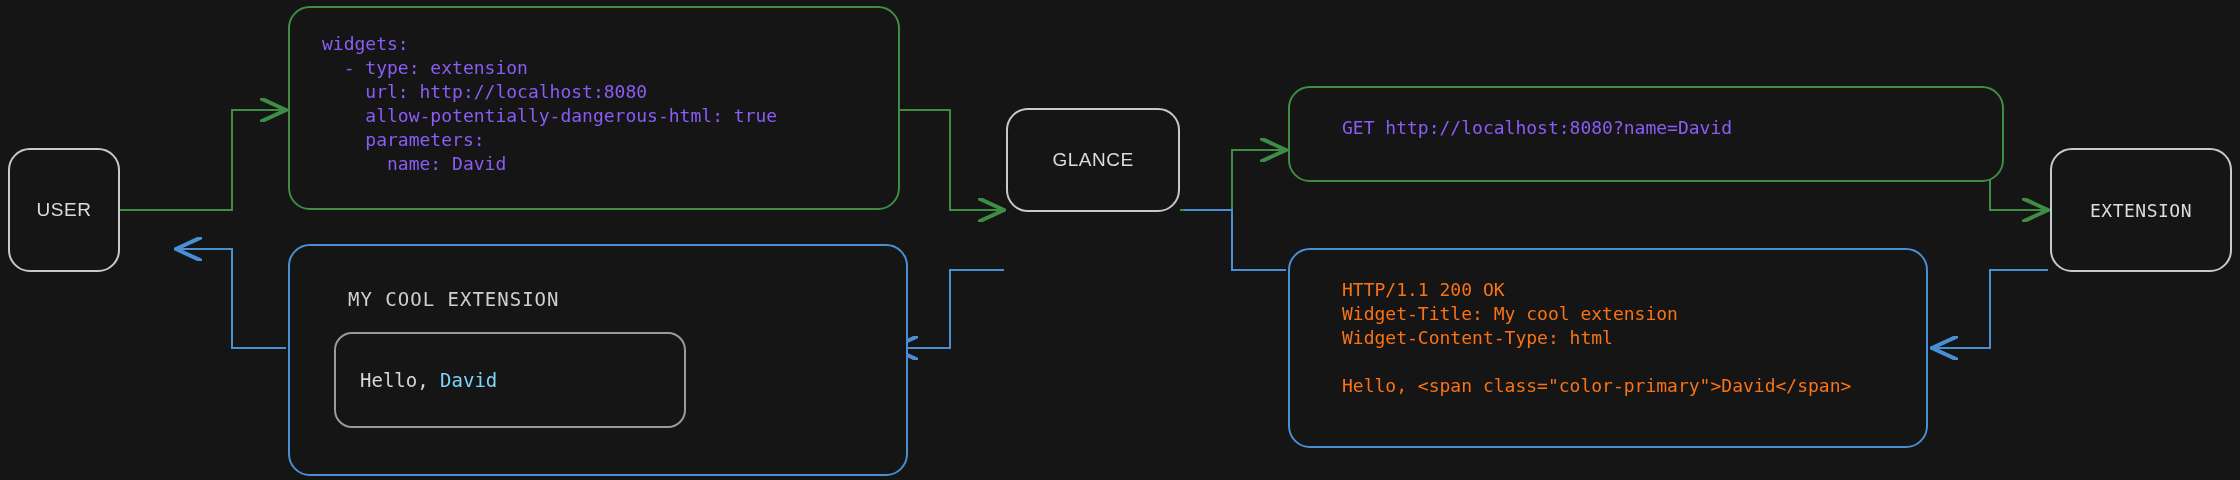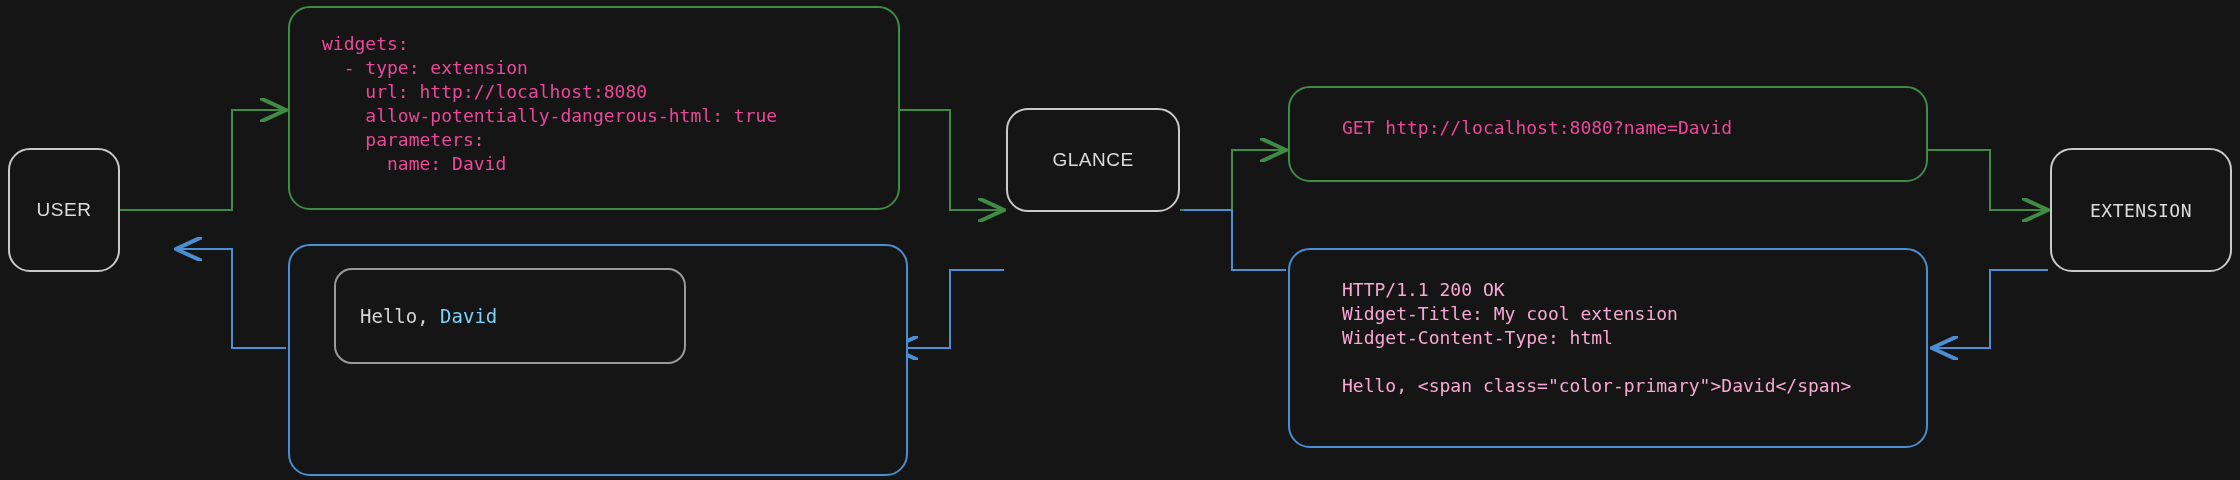--- a/index.html
+++ b/index.html
@@ -10,22 +10,22 @@
   .node{position:absolute;box-sizing:border-box;border:2px solid #c9c9c9;border-radius:22px;
         display:flex;align-items:center;justify-content:center;background:#151515;}
   .node-label{color:#dcdcdc;font-size:19px;letter-spacing:.5px;}
   .node-label.mono{font-family:"DejaVu Sans Mono","Liberation Mono",monospace;font-size:18px;}
 
   .panel{position:absolute;box-sizing:border-box;border:2px solid;border-radius:22px;background:#151515;
          font-family:"DejaVu Sans Mono","Liberation Mono",monospace;}
   .panel.green{border-color:#3f8c45;}
   .panel.blue{border-color:#4a8fd4;}
   .code{margin:0;white-space:pre;font-size:18px;line-height:24px;}
-  .code.green{color:#ec4899;}
-  .code.blue{color:#f9a8d4;}
+  .code.green{color:#8b5cf6;}
+  .code.blue{color:#f97316;}
 
   .ext-title{color:#cfcfcf;font-family:"DejaVu Sans Mono","Liberation Mono",monospace;
              font-size:19px;letter-spacing:1px;}
   .ext-inner{box-sizing:border-box;border:2px solid #9a9a9a;border-radius:18px;
              display:flex;align-items:center;}
   .ext-body{font-family:"DejaVu Sans Mono","Liberation Mono",monospace;font-size:19px;color:#d6d6d6;}
   .accent{color:#7dd3fc;}
 </style>
 </head>
 <body>
@@ -67,33 +67,34 @@
 
   <div class="panel green" style="left:288px;top:6px;width:612px;height:204px;">
     <pre class="code green" style="margin:24px 0 0 32px;">widgets:
   - type: extension
     url: http://localhost:8080
     allow-potentially-dangerous-html: true
     parameters:
       name: David</pre>
   </div>
 
-  <div class="panel green" style="left:1288px;top:86px;width:640px;height:96px;">
+  <div class="panel green" style="left:1288px;top:86px;width:716px;height:96px;">
     <pre class="code green" style="margin:28px 0 0 52px;">GET http://localhost:8080?name=David</pre>
   </div>
 
   <div class="panel blue" style="left:1288px;top:248px;width:640px;height:200px;">
     <pre class="code blue" style="margin:28px 0 0 52px;">HTTP/1.1 200 OK
 Widget-Title: My cool extension
 Widget-Content-Type: html
 
 Hello, &lt;span class="color-primary"&gt;David&lt;/span&gt;</pre>
   </div>
 
   <div class="panel blue" style="left:288px;top:244px;width:620px;height:232px;">
+    <div class="ext-title" style="margin:42px 0 0 58px;">MY COOL EXTENSION</div>
     <div class="ext-inner" style="margin:22px 0 0 44px;width:352px;height:96px;padding-left:24px;">
       <div class="ext-body">
         <span>Hello, </span><span class="accent">David</span>
       </div>
     </div>
   </div>
 
 </div>
 
 </body></html>

